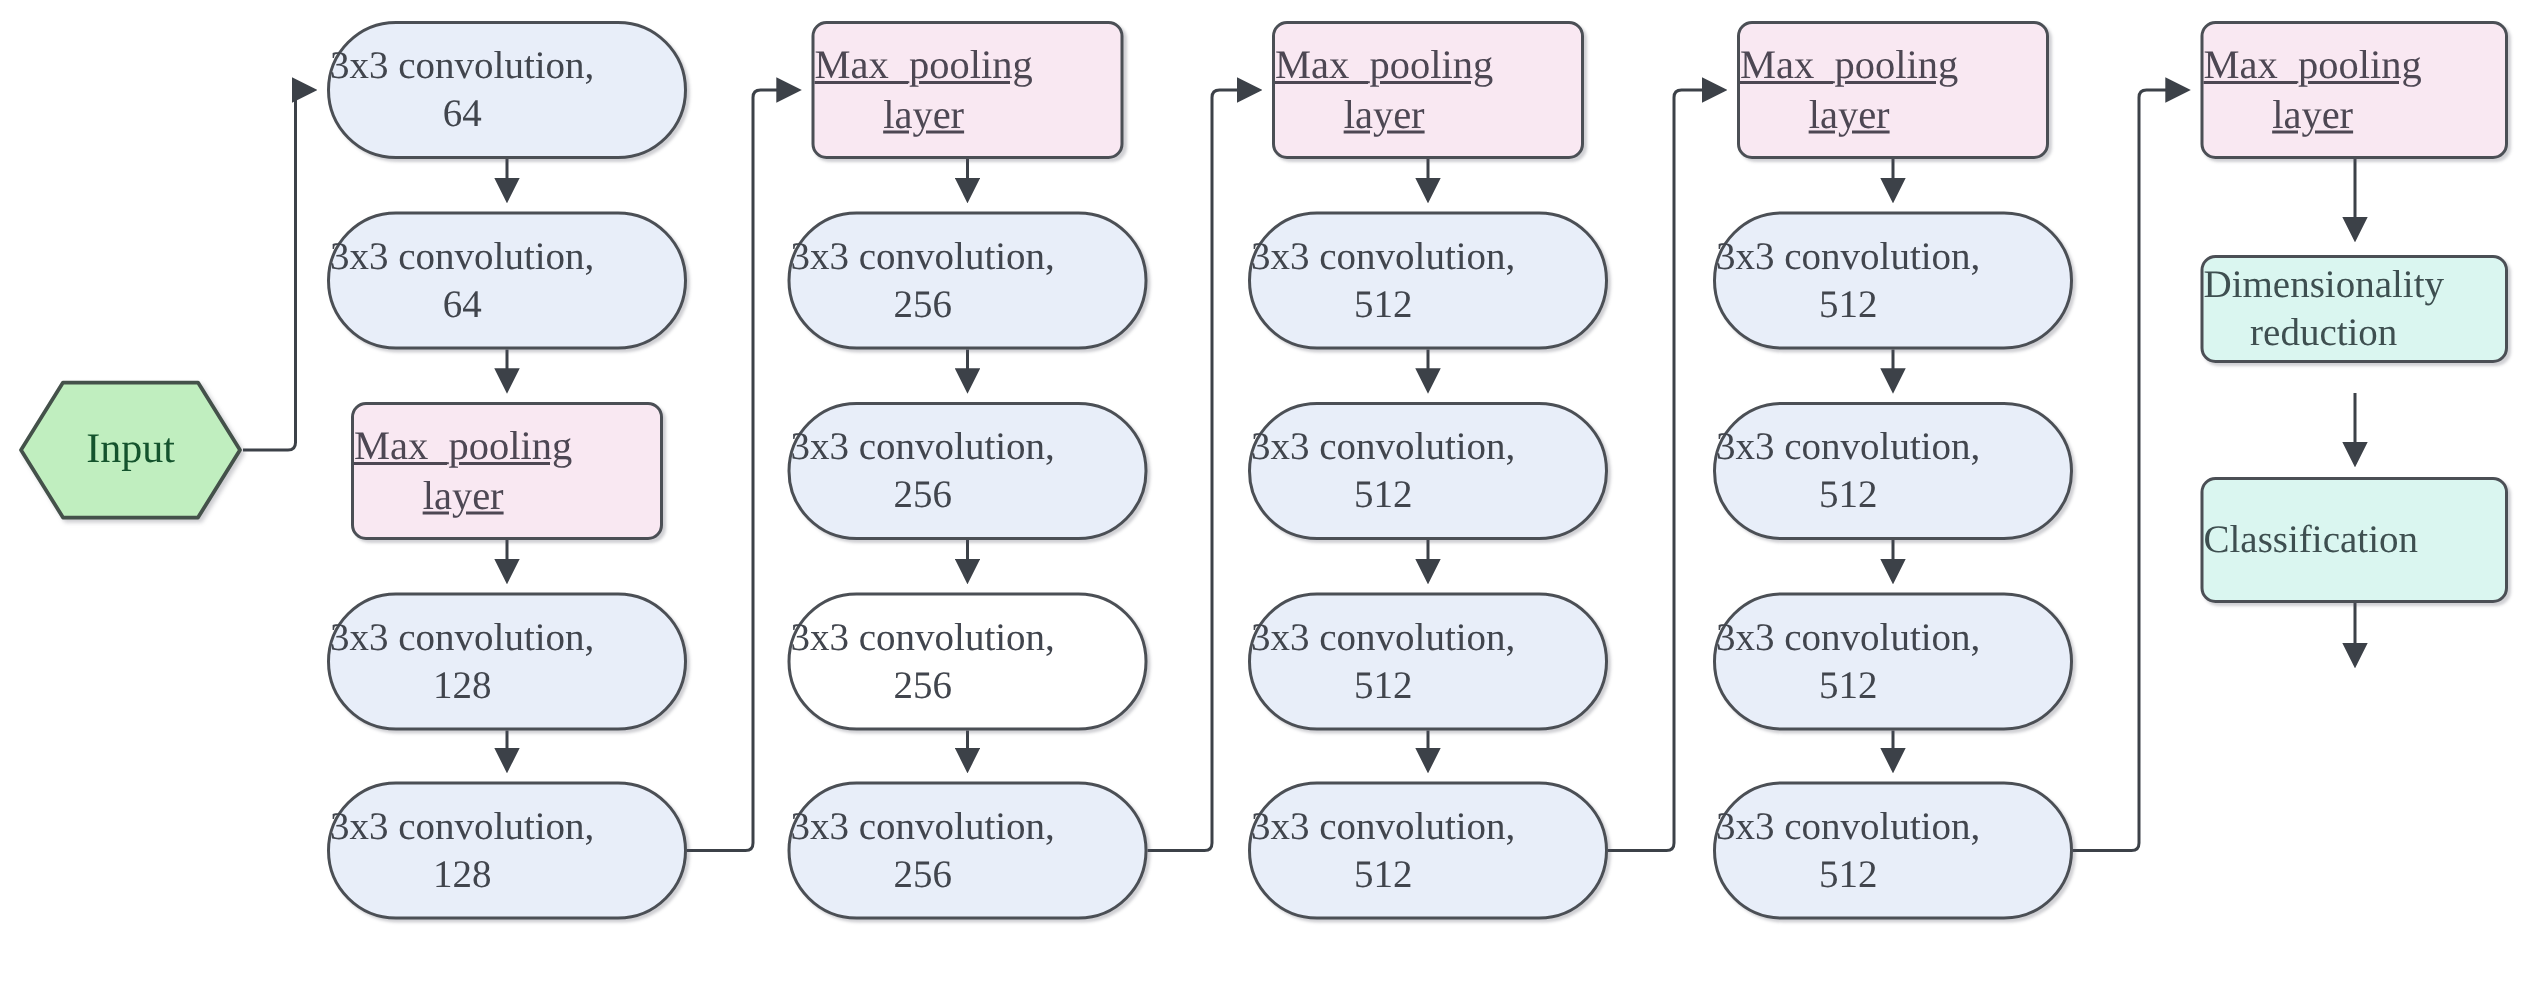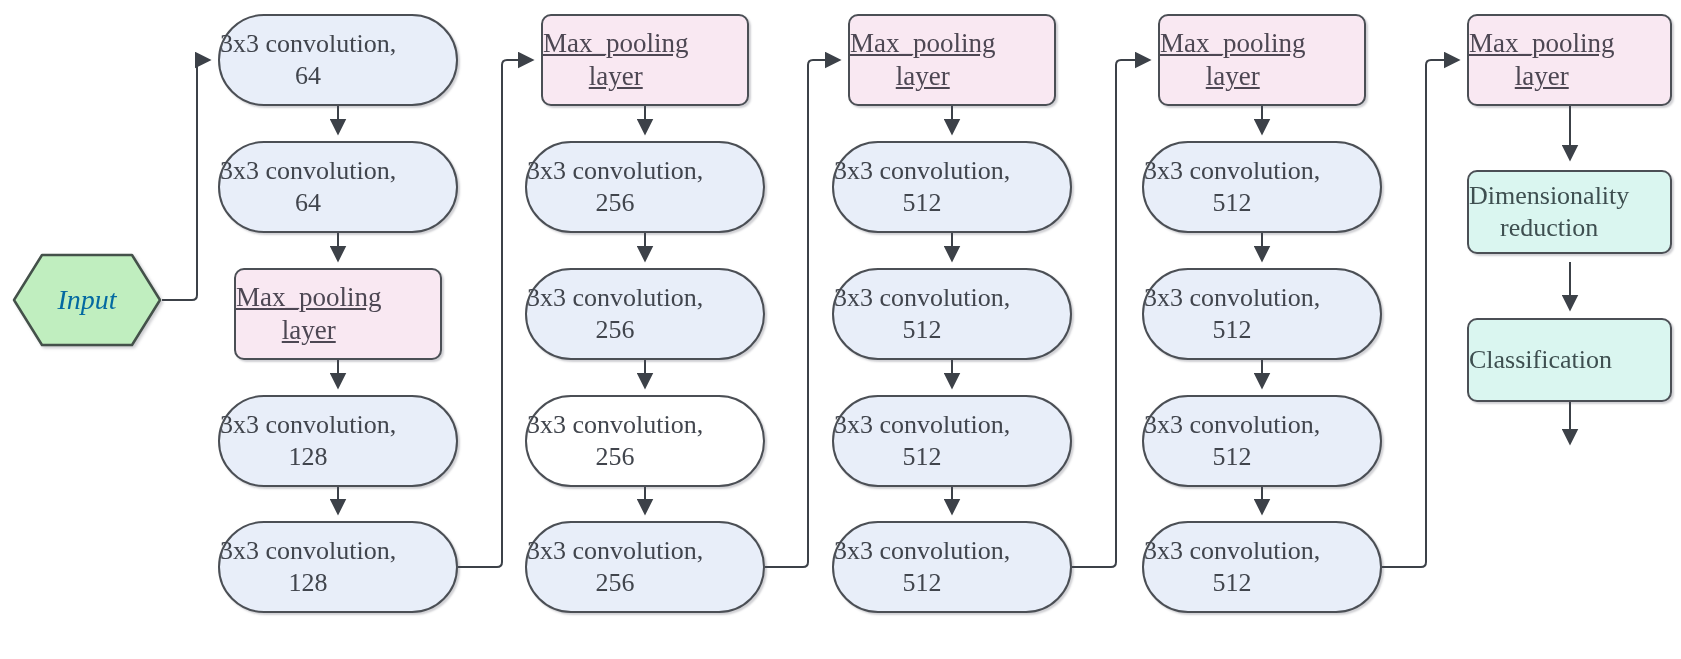--- a/index.html
+++ b/index.html
@@ -25,21 +25,21 @@
   .conv-white{background:var(--conv-white-fill,#ffffff);border-radius:46px;color:#41454d;font-size:26px;}
   .pool{background:var(--pool-fill,#f9e8f2);border-radius:10px;color:#4d4753;font-size:27px;text-decoration:underline;}
   .reduce{background:var(--reduce-fill,#daf6f0);border-radius:10px;color:#3e4f50;font-size:26px;}
   .hex{
     position:absolute;z-index:1;
     display:flex;align-items:center;justify-content:center;
     filter:drop-shadow(2px 2px 1.5px rgba(85,85,100,0.3));
   }
   .hex svg{position:absolute;left:0;top:0;}
   .hex .lbl{
-    position:relative;z-index:2;font-size:28px;color:#0369a1;font-style:italic;
+    position:relative;z-index:2;font-size:28px;color:#14532d;
   }
 </style>
 </head>
 <body>
 
 <div id="canvas">
 
   <svg id="edges" width="1681" height="659" viewBox="0 0 1681 659">
     <defs>
       <marker id="ah" viewBox="0 0 10 10" refX="8.5" refY="5" markerWidth="8.5" markerHeight="8.5" orient="auto">
@@ -172,21 +172,21 @@
   </div>
   <div class="node conv" style="left:1142px;top:521px;width:240px;height:92px;">
     <span class="lbl">3x3 convolution,
 512</span>
   </div>
 
   <div class="node pool" style="left:1467px;top:14px;width:205px;height:92px;">
     <span class="lbl">Max_pooling
 layer</span>
   </div>
-  <div class="node reduce" style="left:1467px;top:170px;width:205px;height:84px;">
+  <div class="node reduce" style="left:1467px;top:170px;width:205px;height:72px;">
     <span class="lbl">Dimensionality
 reduction</span>
   </div>
   <div class="node reduce" style="left:1467px;top:318px;width:205px;height:84px;">
     <span class="lbl">Classification</span>
   </div>
 
 
 </div>
 

